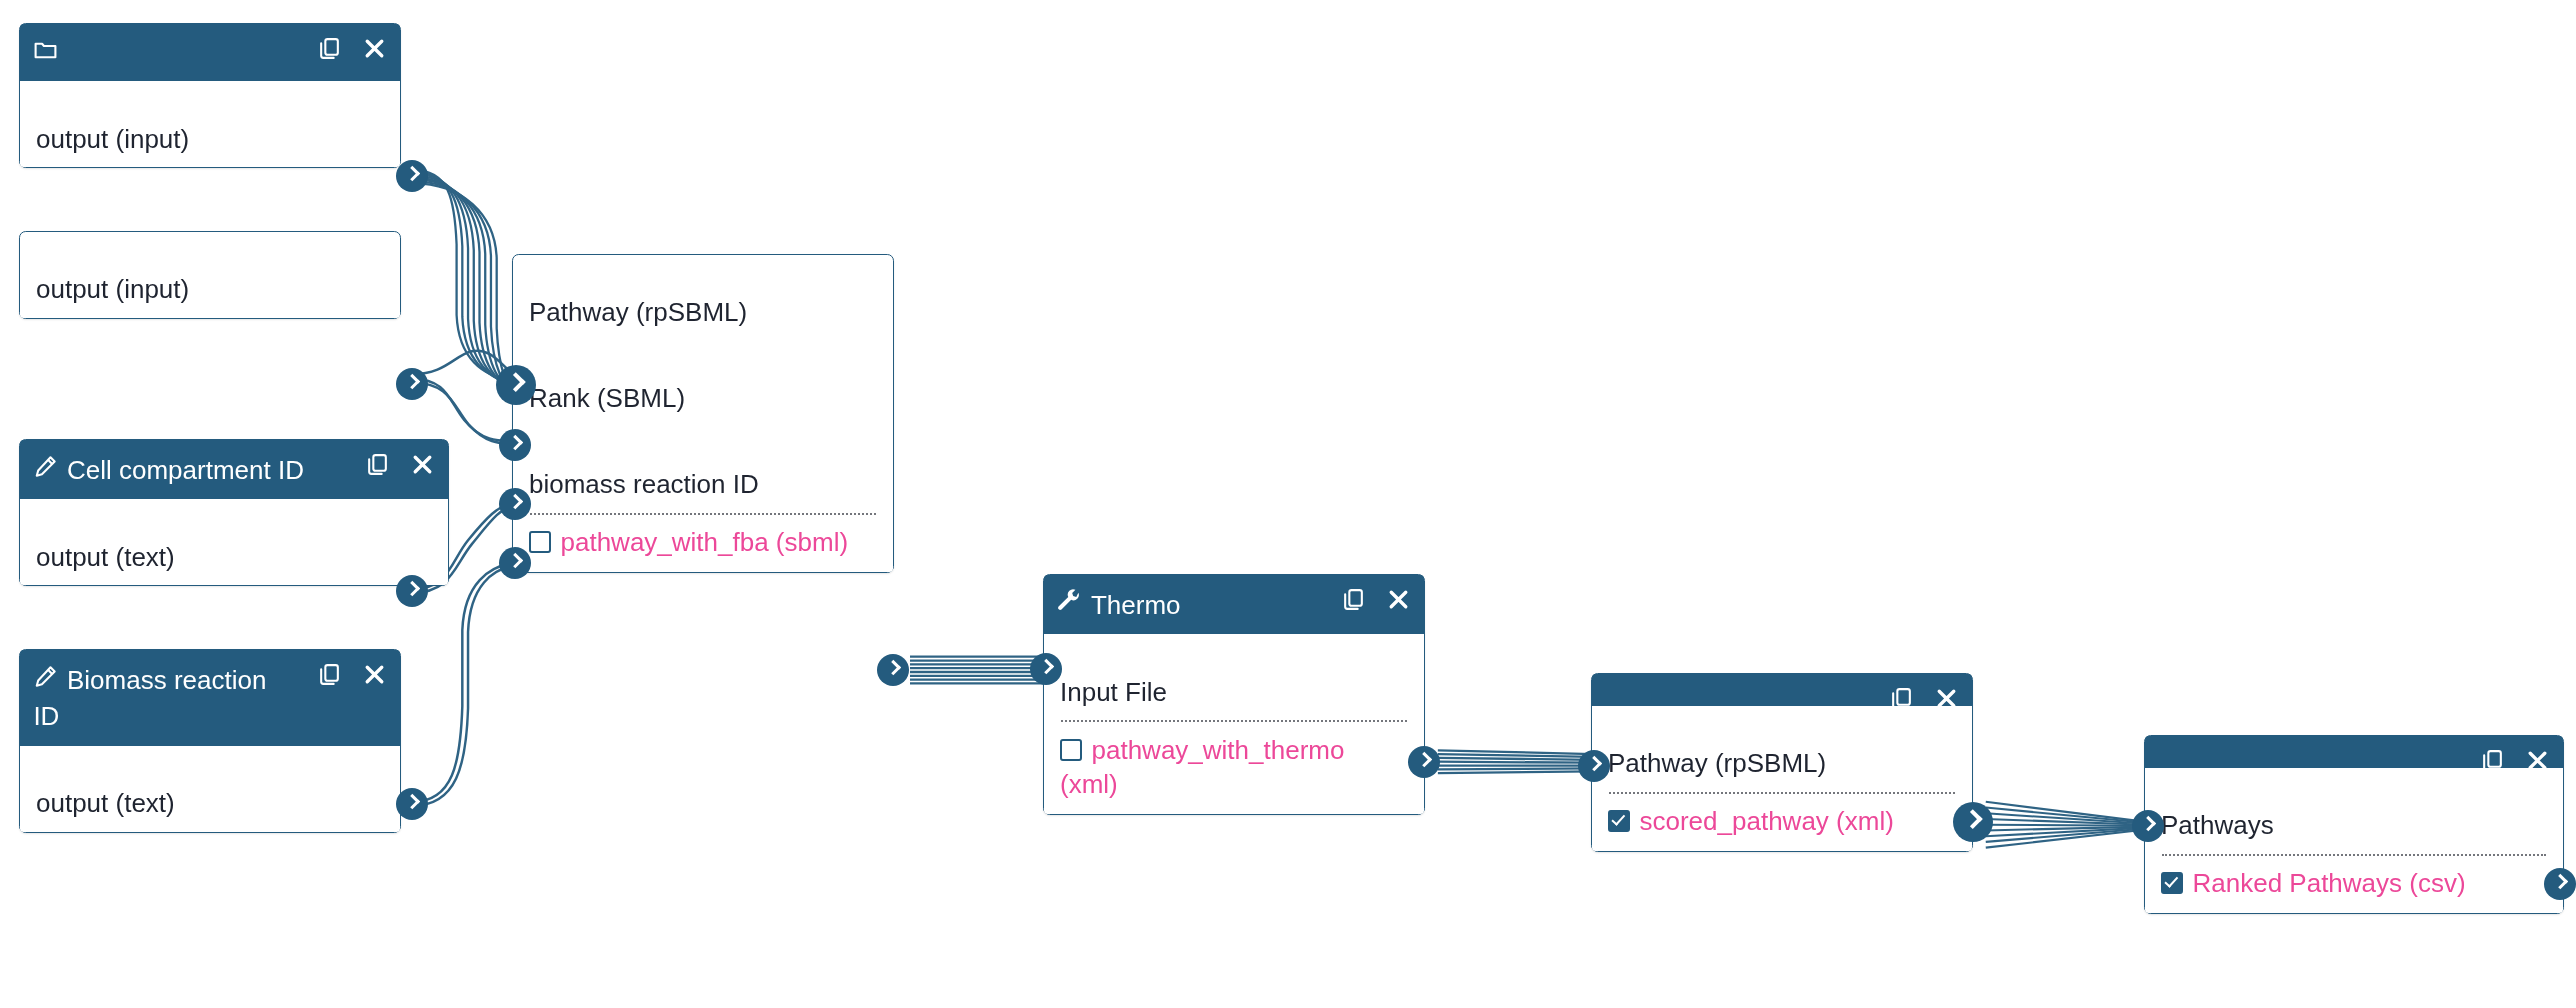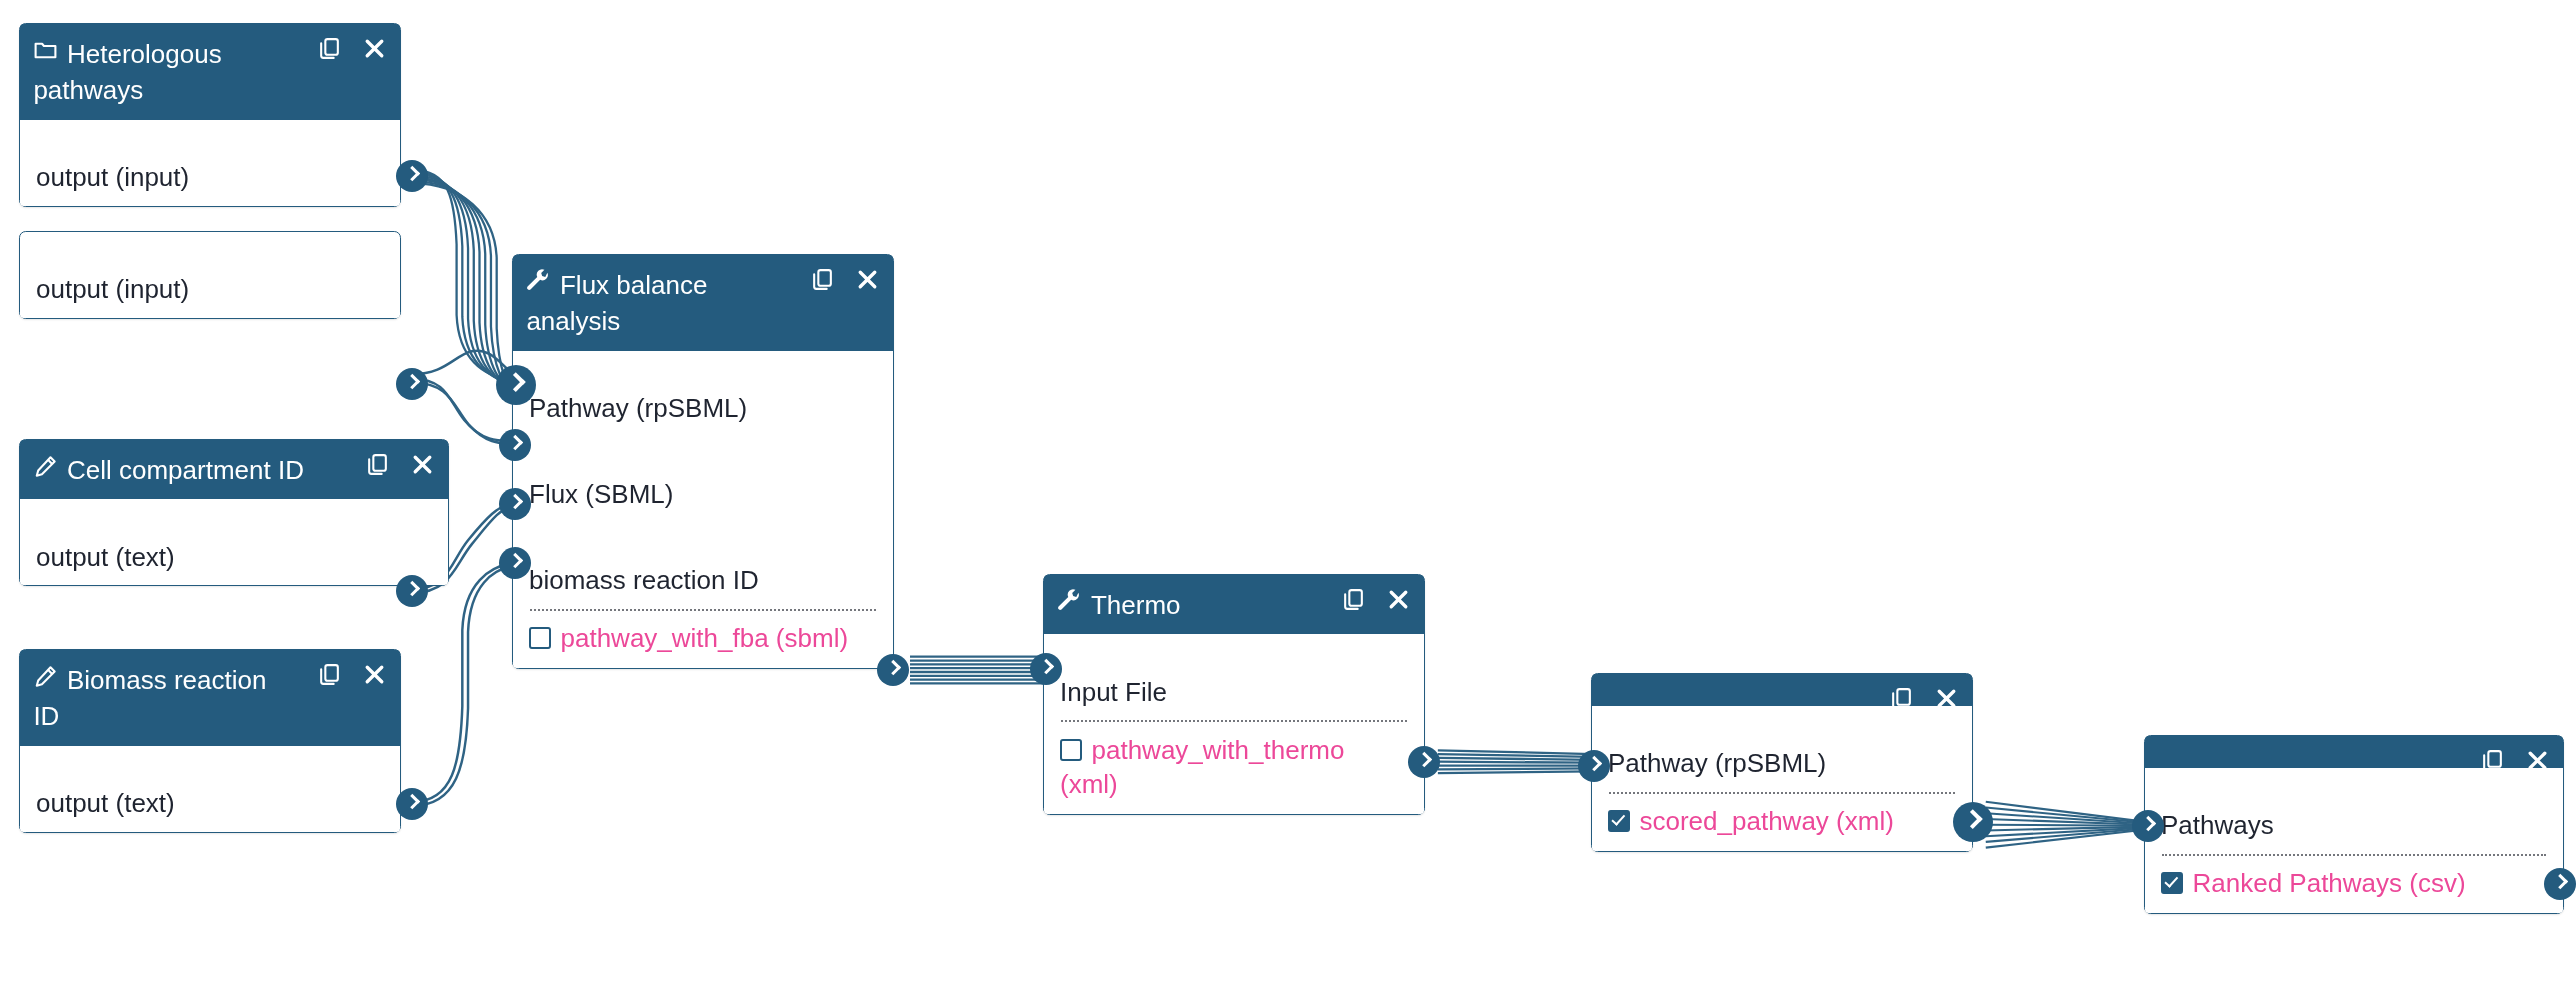--- a/index.html
+++ b/index.html
@@ -256,21 +256,21 @@
     </g>
   </svg>
 
   <div class="node" style="left:19px; top:23px; width:382px;">
     <div class="node-header">
       <div class="header-title-row">
         <span class="hdr-icon">
           <svg viewBox="0 0 24 24">
               <path d="M2.5 5.5h6.2l1.8 2.2h11v10.8h-19z" fill="none" stroke="#fff" stroke-width="2" stroke-linejoin="round"></path>
             </svg>
-        </span><span class="node-title">Heterologous pathways</span>
+        </span>
       </div>
       <div class="hdr-actions">
         <span class="hdr-btn">
           <svg viewBox="0 0 24 24">
               <rect x="8" y="3" width="12" height="15" rx="2" fill="none" stroke="#fff" stroke-width="2"></rect>
               <path d="M16 21H6a2 2 0 0 1-2-2V7" fill="none" stroke="#fff" stroke-width="2" stroke-linecap="round"></path>
             </svg>
         </span>
         <span class="hdr-btn">
           <svg viewBox="0 0 24 24">
@@ -346,45 +346,23 @@
         </span>
       </div>
     </div>
     <div class="node-body">
       <div class="port-row">output (text)</div>
     </div>
   </div>
   <div class="knob" style="left:396px; top:788px;"></div>
 
   <div class="node" style="left:512px; top:254px; width:382px;">
-    <div class="node-header">
-      <div class="header-title-row">
-        <span class="hdr-icon">
-          <svg viewBox="0 0 24 24">
-              <path d="M20.5 3.5a5.2 5.2 0 0 1-6.9 6.9L4.3 19.7a2 2 0 0 1-2.8-2.8l9.3-9.3a5.2 5.2 0 0 1 6.9-6.9l-3.1 3.1.9 3 3 .9z" fill="#fff"></path>
-            </svg>
-        </span><span class="node-title">Flux balance analysis</span>
-      </div>
-      <div class="hdr-actions">
-        <span class="hdr-btn">
-          <svg viewBox="0 0 24 24">
-              <rect x="8" y="3" width="12" height="15" rx="2" fill="none" stroke="#fff" stroke-width="2"></rect>
-              <path d="M16 21H6a2 2 0 0 1-2-2V7" fill="none" stroke="#fff" stroke-width="2" stroke-linecap="round"></path>
-            </svg>
-        </span>
-        <span class="hdr-btn">
-          <svg viewBox="0 0 24 24">
-              <path d="M5 5 19 19M19 5 5 19" stroke="#fff" stroke-width="3.2" stroke-linecap="round"></path>
-            </svg>
-        </span>
-      </div>
-    </div>
     <div class="node-body">
       <div class="port-row">Pathway (rpSBML)</div>
-      <div class="port-row">Flux (SBML)</div>
+      <div class="port-row">Rank (SBML)</div>
       <div class="port-row">biomass reaction ID</div>
       <div class="divider"></div>
       <div class="cb-row">
         <span class="cbox"></span><span>pathway_with_fba (sbml)</span>
       </div>
     </div>
   </div>
   <div class="knob big" style="left:496px; top:365px;"></div>
   <div class="knob" style="left:499px; top:429px;"></div>
   <div class="knob" style="left:499px; top:488px;"></div>

